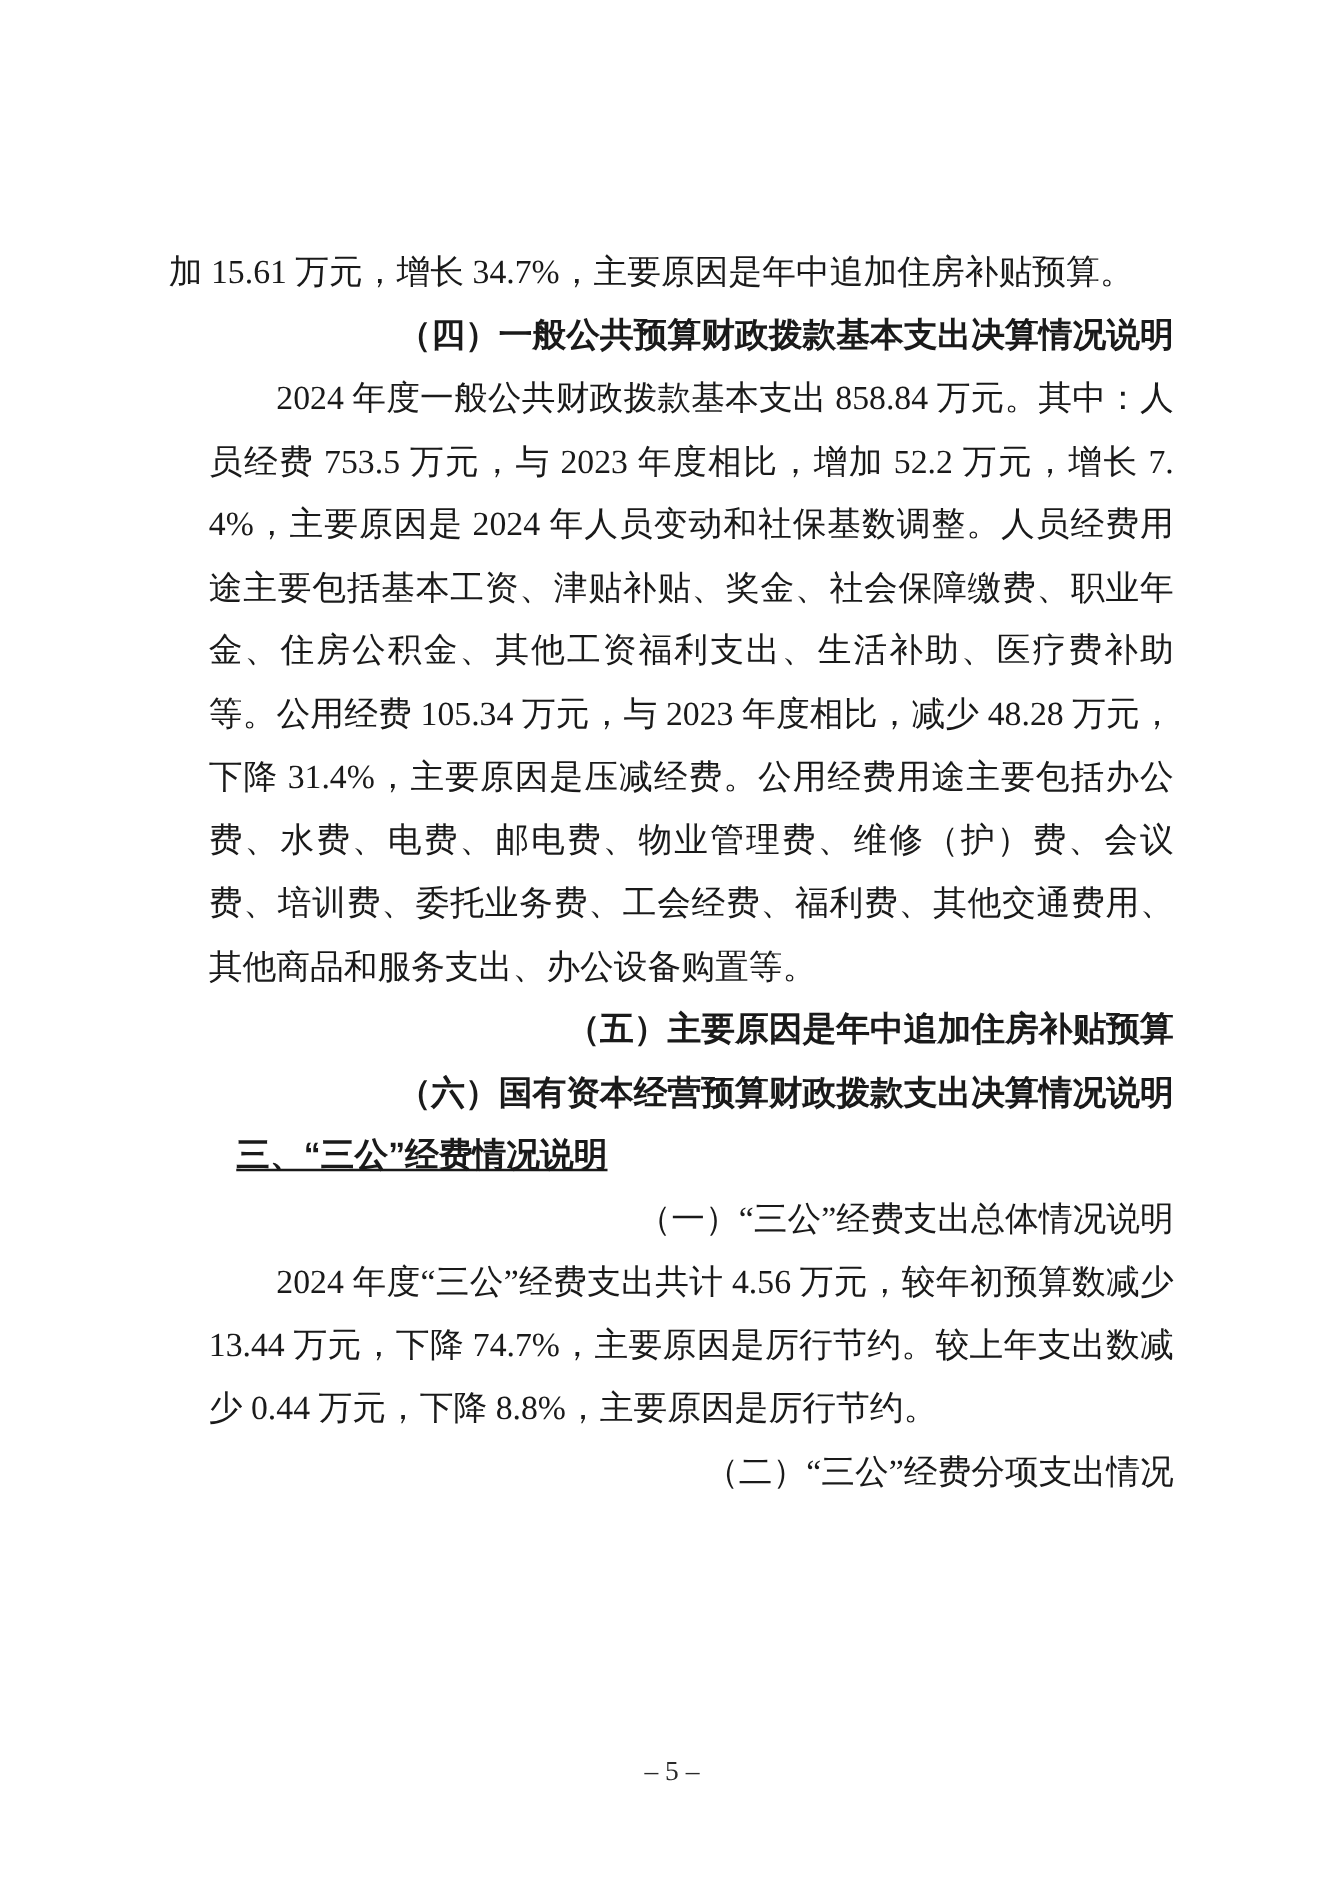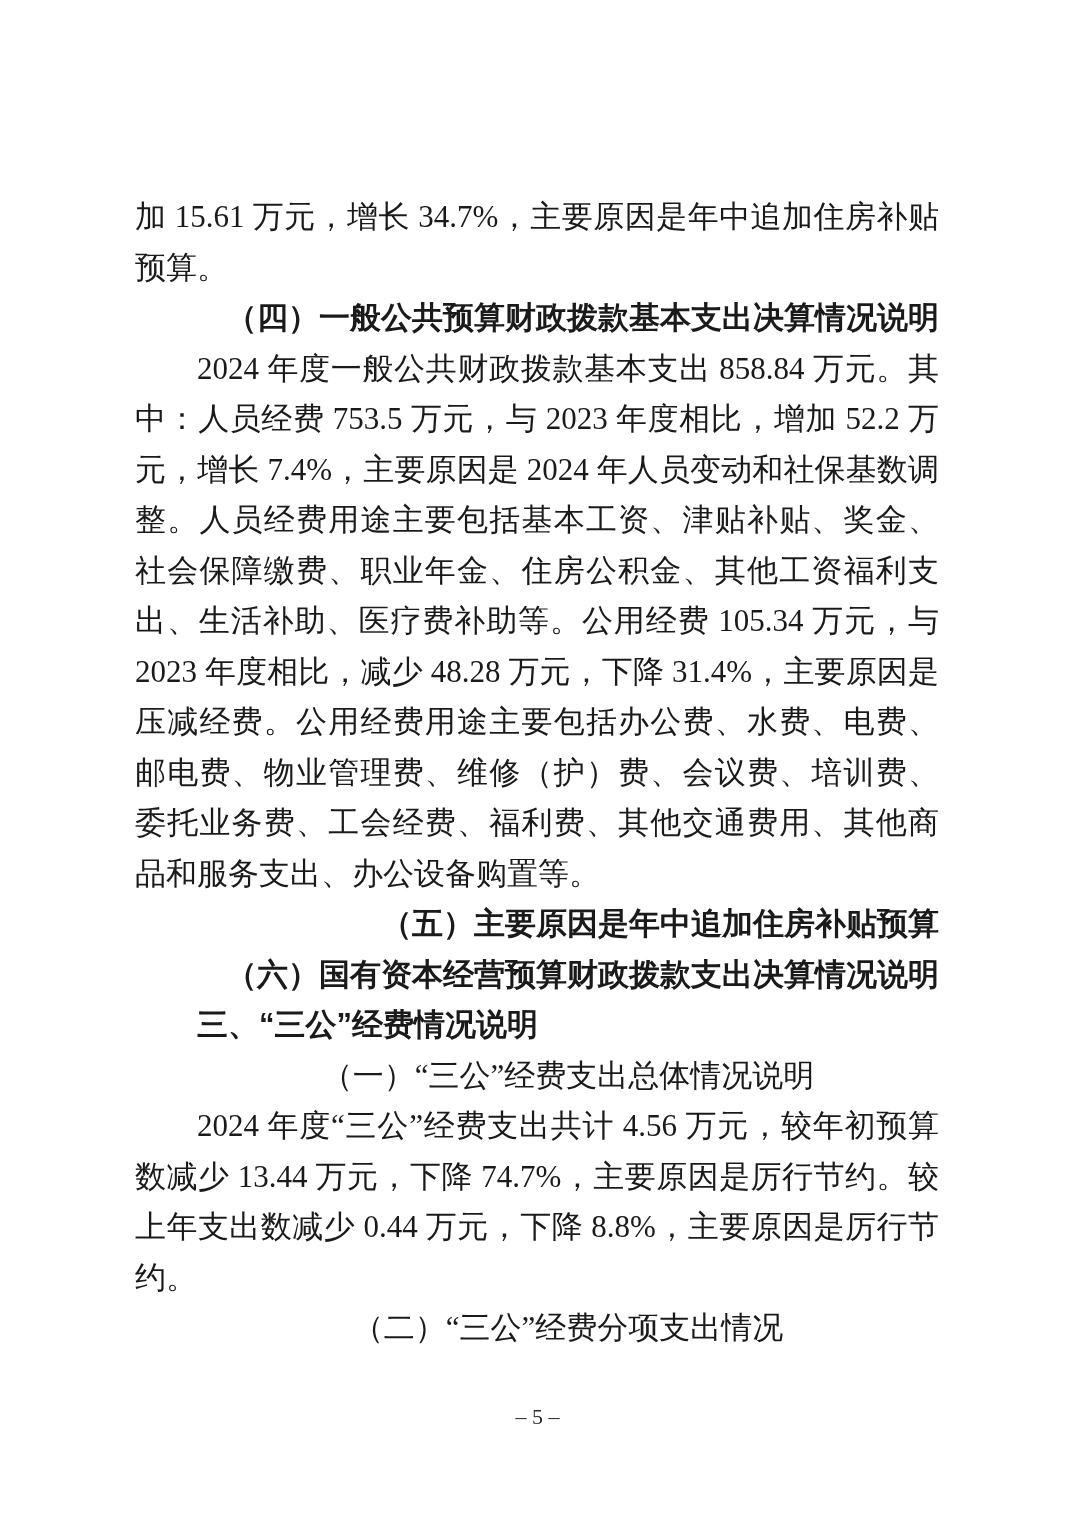--- a/index.html
+++ b/index.html
@@ -16,52 +16,54 @@
     font-family: "Liberation Serif", "DejaVu Serif", serif;
     color: #1a1a1a;
   }
   .content {
     position: absolute;
     left: 135px;
     top: 192px;
     width: 804px;
   }
   .block {
-    font-size: 31px;
+    font-size: 27px;
     line-height: 50.5px;
     text-align: justify;
     text-justify: inter-character;
     margin: 0;
     word-break: break-all;
   }
   
   .para-cont {
     text-indent: 0;
   }
   
   .para {
     text-indent: 2em;
+    margin-left: 32px;
   }
   
   .h2-bold {
     text-indent: 2em;
     font-weight: bold;
     text-align: right;
   }
   
   .h2 {
     text-indent: 2em;
-    text-align: center;
+    text-align: right;
   }
   
   .h1-hei {
     text-indent: 2em;
     font-family: "Liberation Sans", "DejaVu Sans", sans-serif;
     font-weight: bold;
     text-align: left;
+    text-decoration: underline;
   }
   .footer {
     position: absolute;
     left: 0;
     right: 0;
     top: 1402px;
     text-align: center;
     font-size: 22px;
     line-height: 30px;
     color: #2a2a2a;

